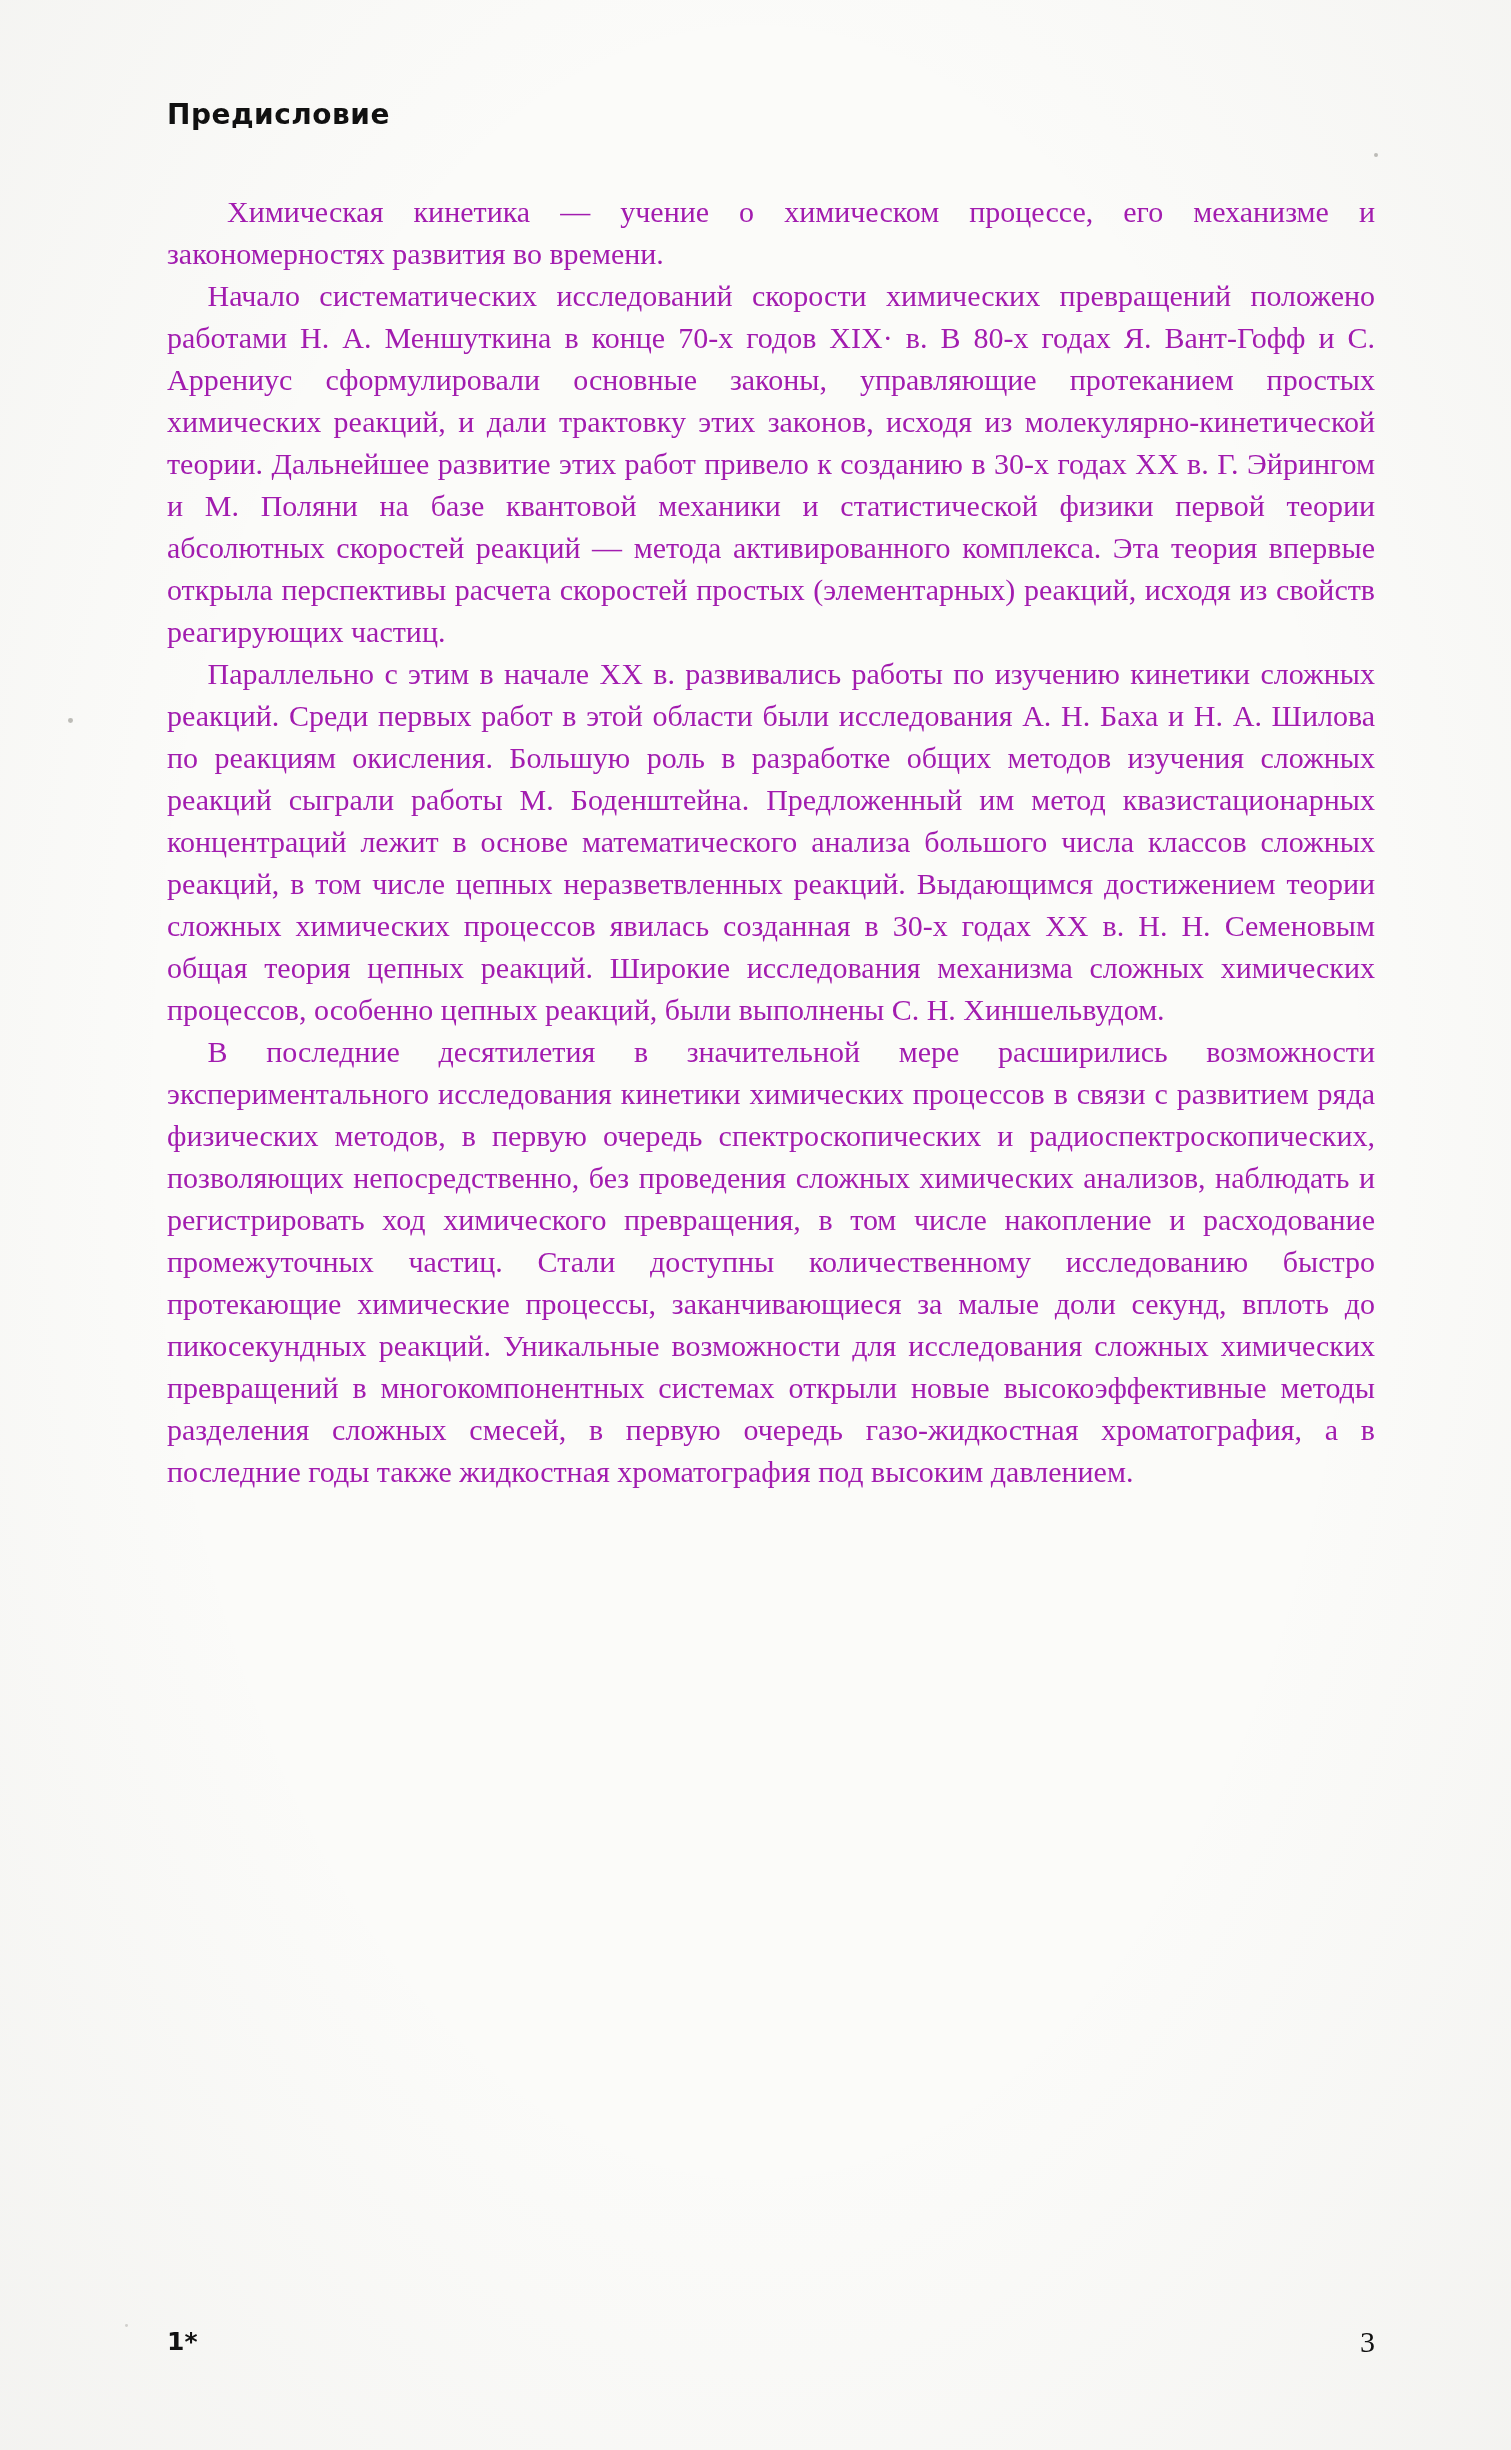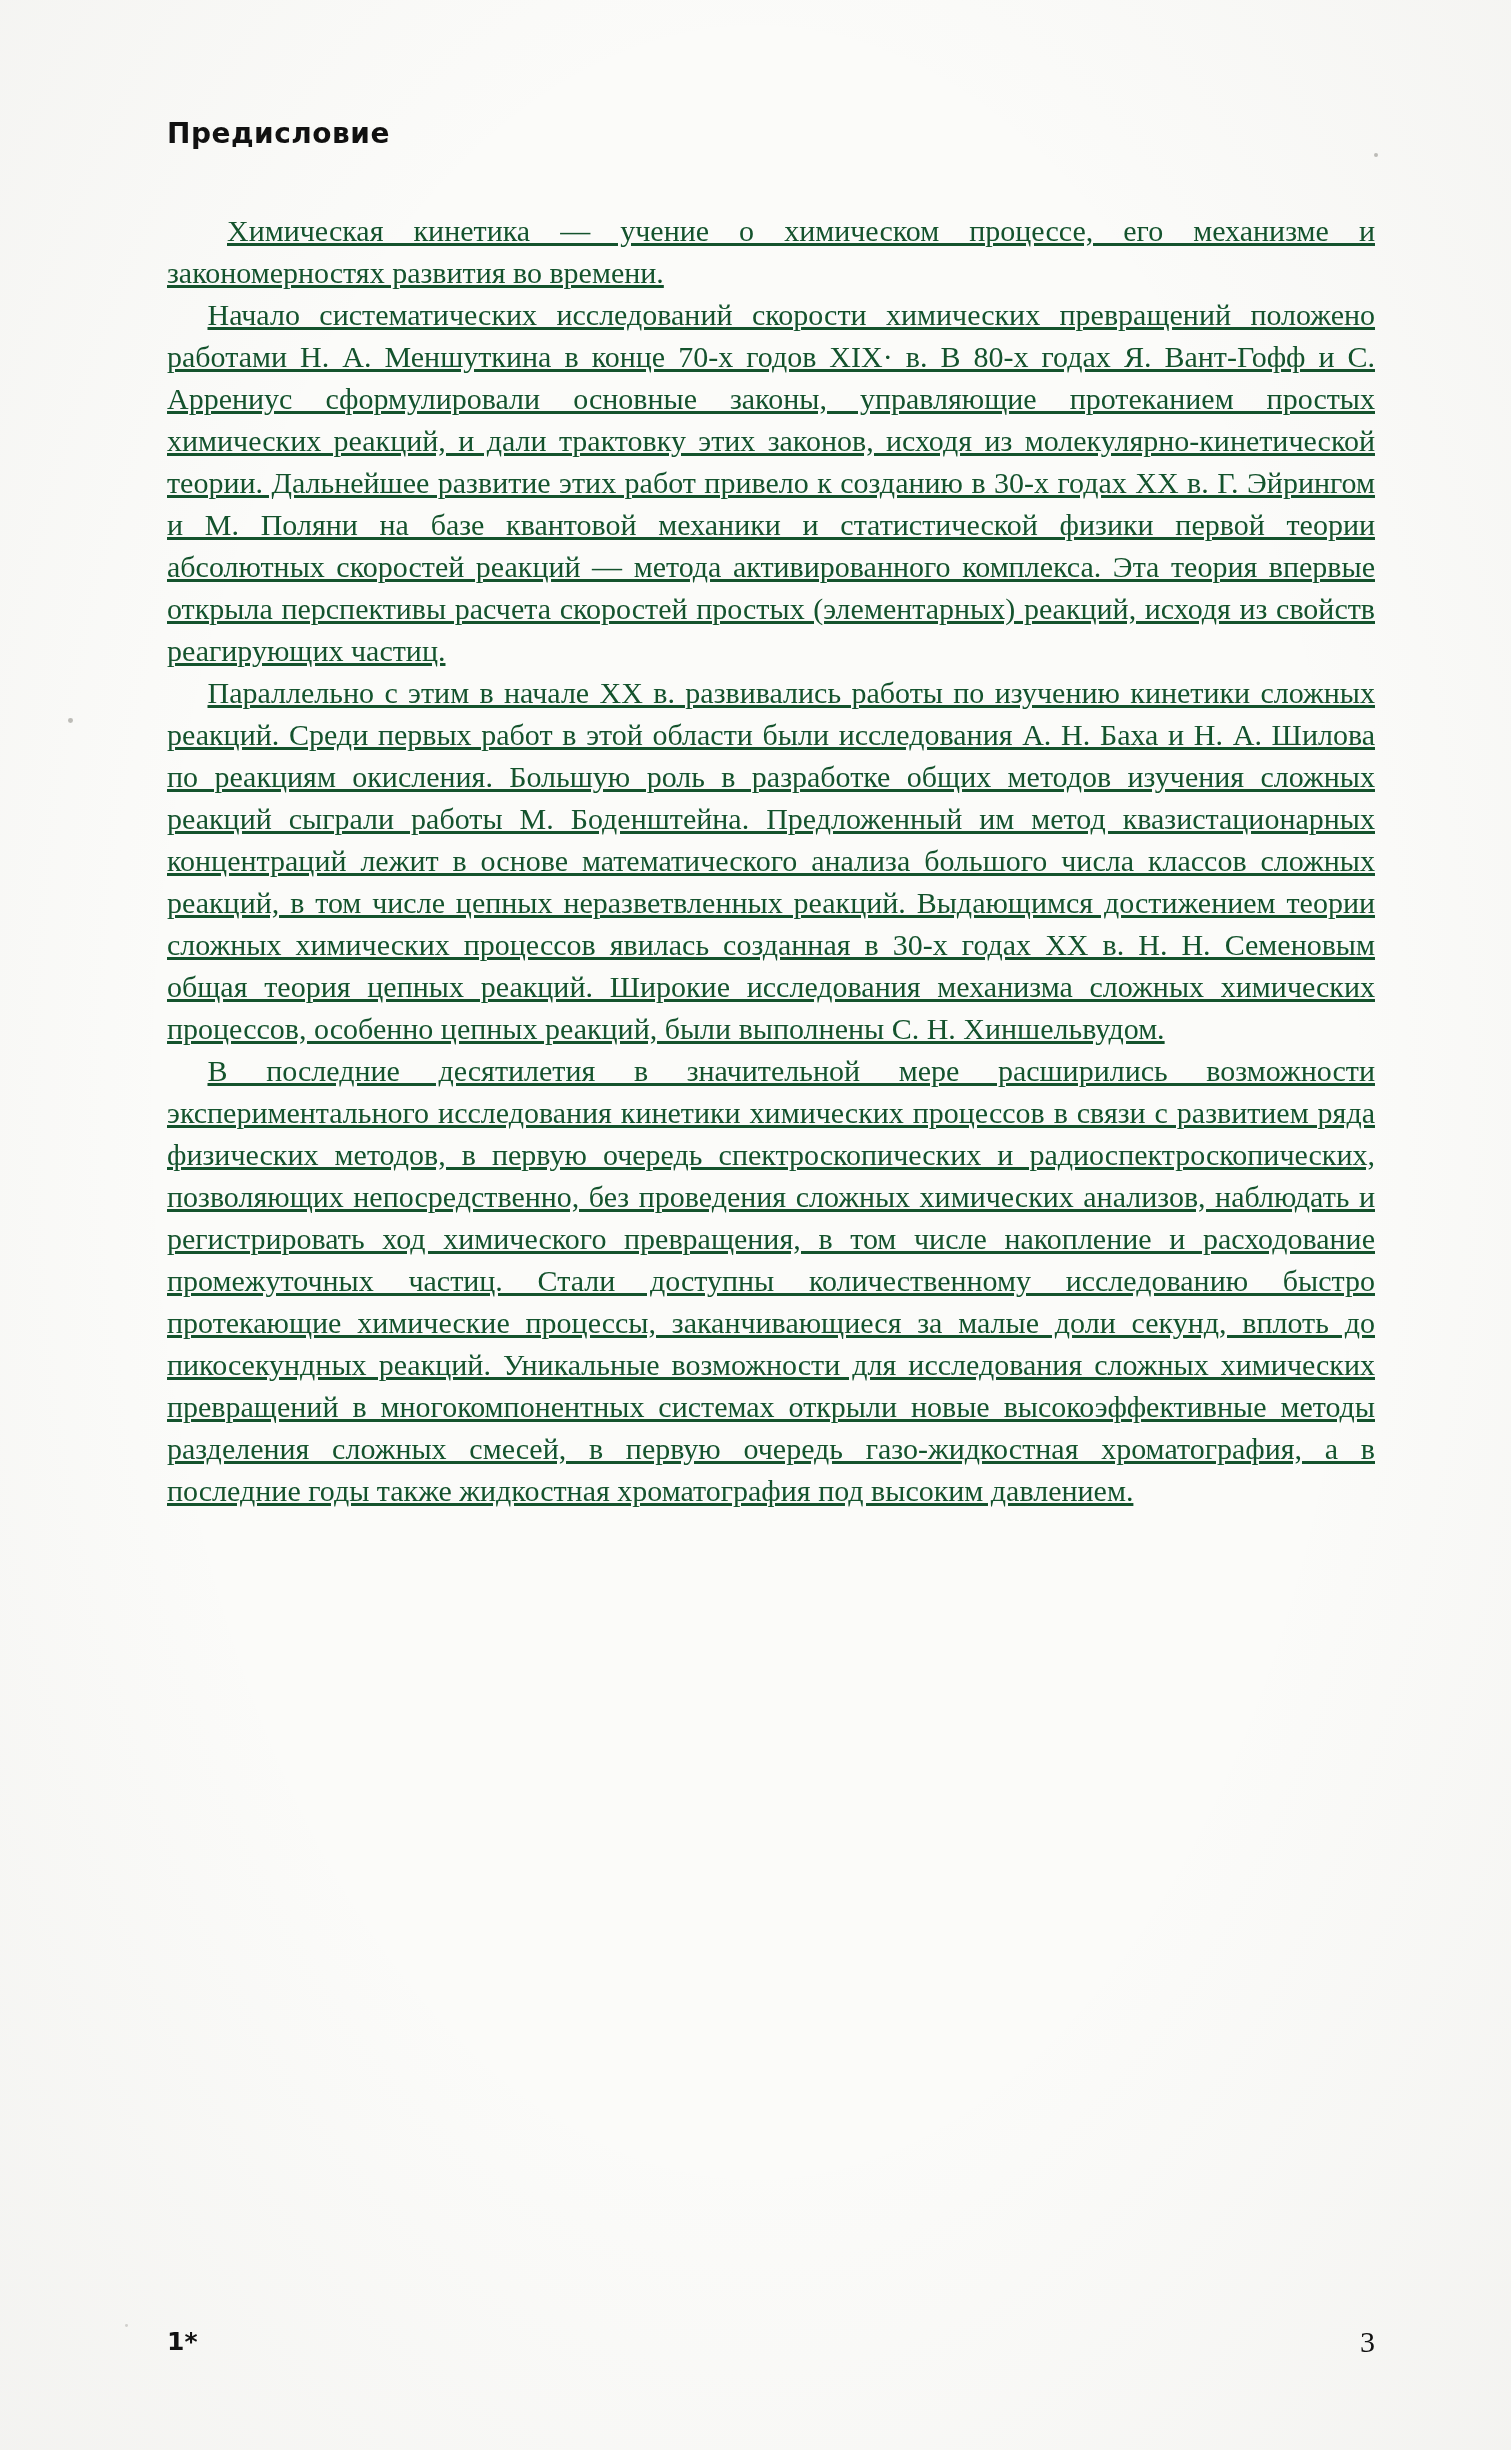--- a/index.html
+++ b/index.html
@@ -21,38 +21,37 @@
     content: "";
     position: absolute;
     inset: 0;
     background:
       radial-gradient(ellipse at 50% 45%, rgba(255,255,255,0.0) 55%, rgba(120,115,105,0.06) 100%);
     pointer-events: none;
   }
   .content {
     position: absolute;
     left: 167px;
-    top: 117px;
+    top: 98px;
     width: 1208px;
   }
   .chapter-title {
     font-family: "DejaVu Sans", sans-serif;
     font-weight: 700;
     font-size: 28px;
     letter-spacing: 0.5px;
     color: #111;
     margin: 0 0 60px 0;
   }
   .body-text {
     font-size: 30px;
     line-height: 42px;
     text-align: justify;
     text-justify: inter-word;
-    color: #14532d;
-    text-decoration: underline;
+    color: #a21caf;
   }
   .body-text p {
     margin: 0;
     text-indent: 2.0em;
   }
   .body-text p.p-narrow {
     text-indent: 1.35em;
   }
   .footer {
     position: absolute;

